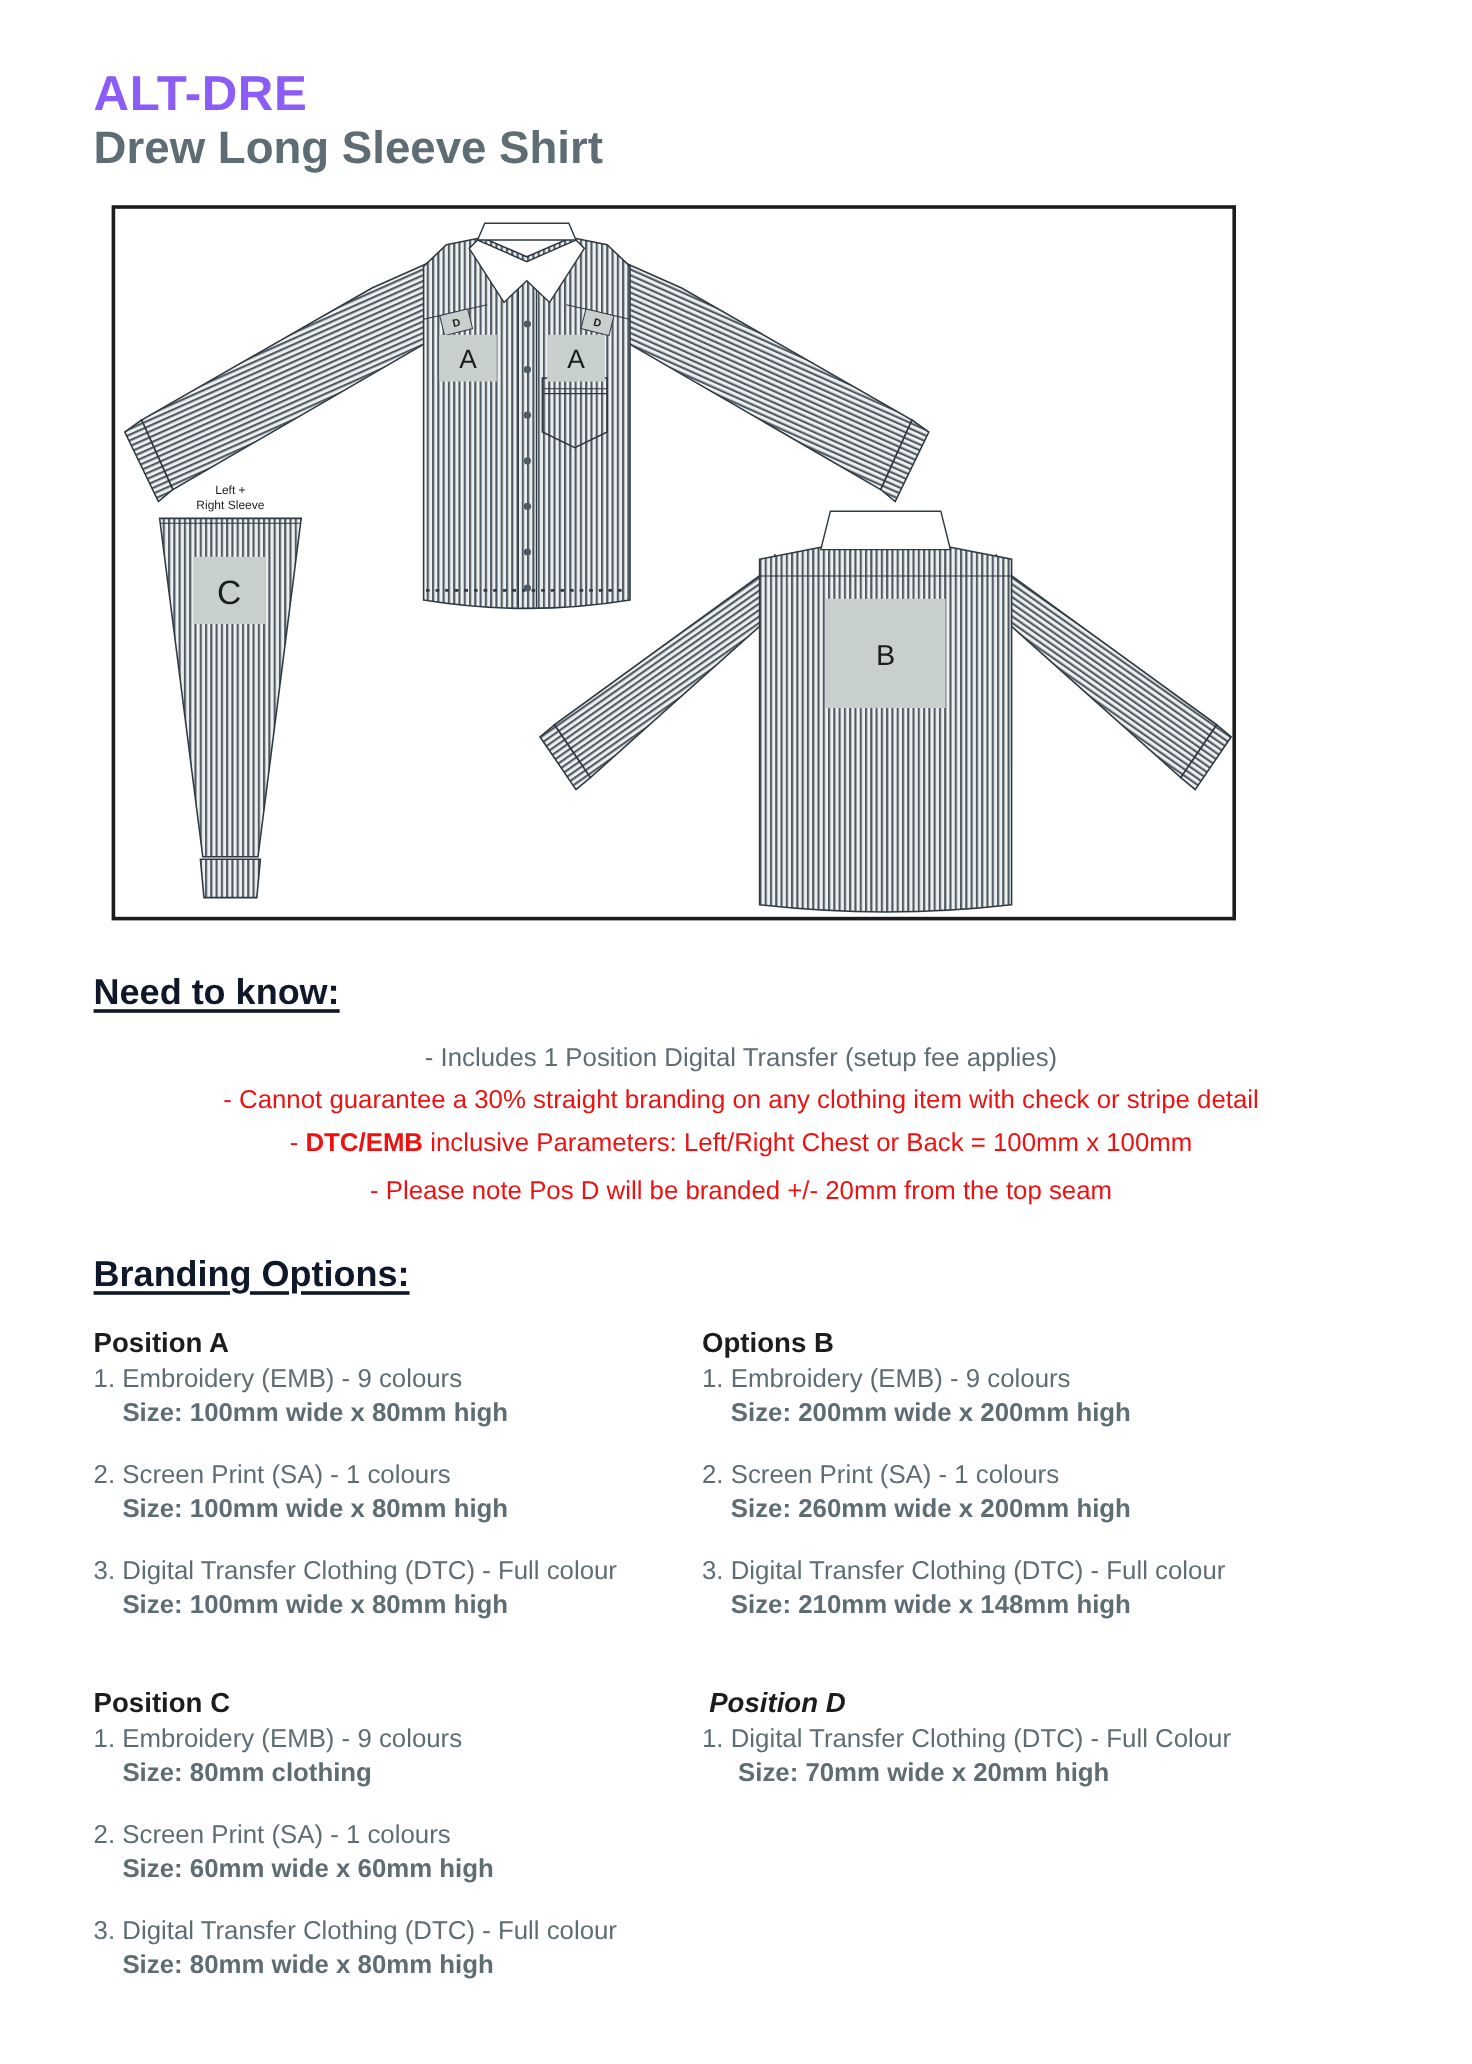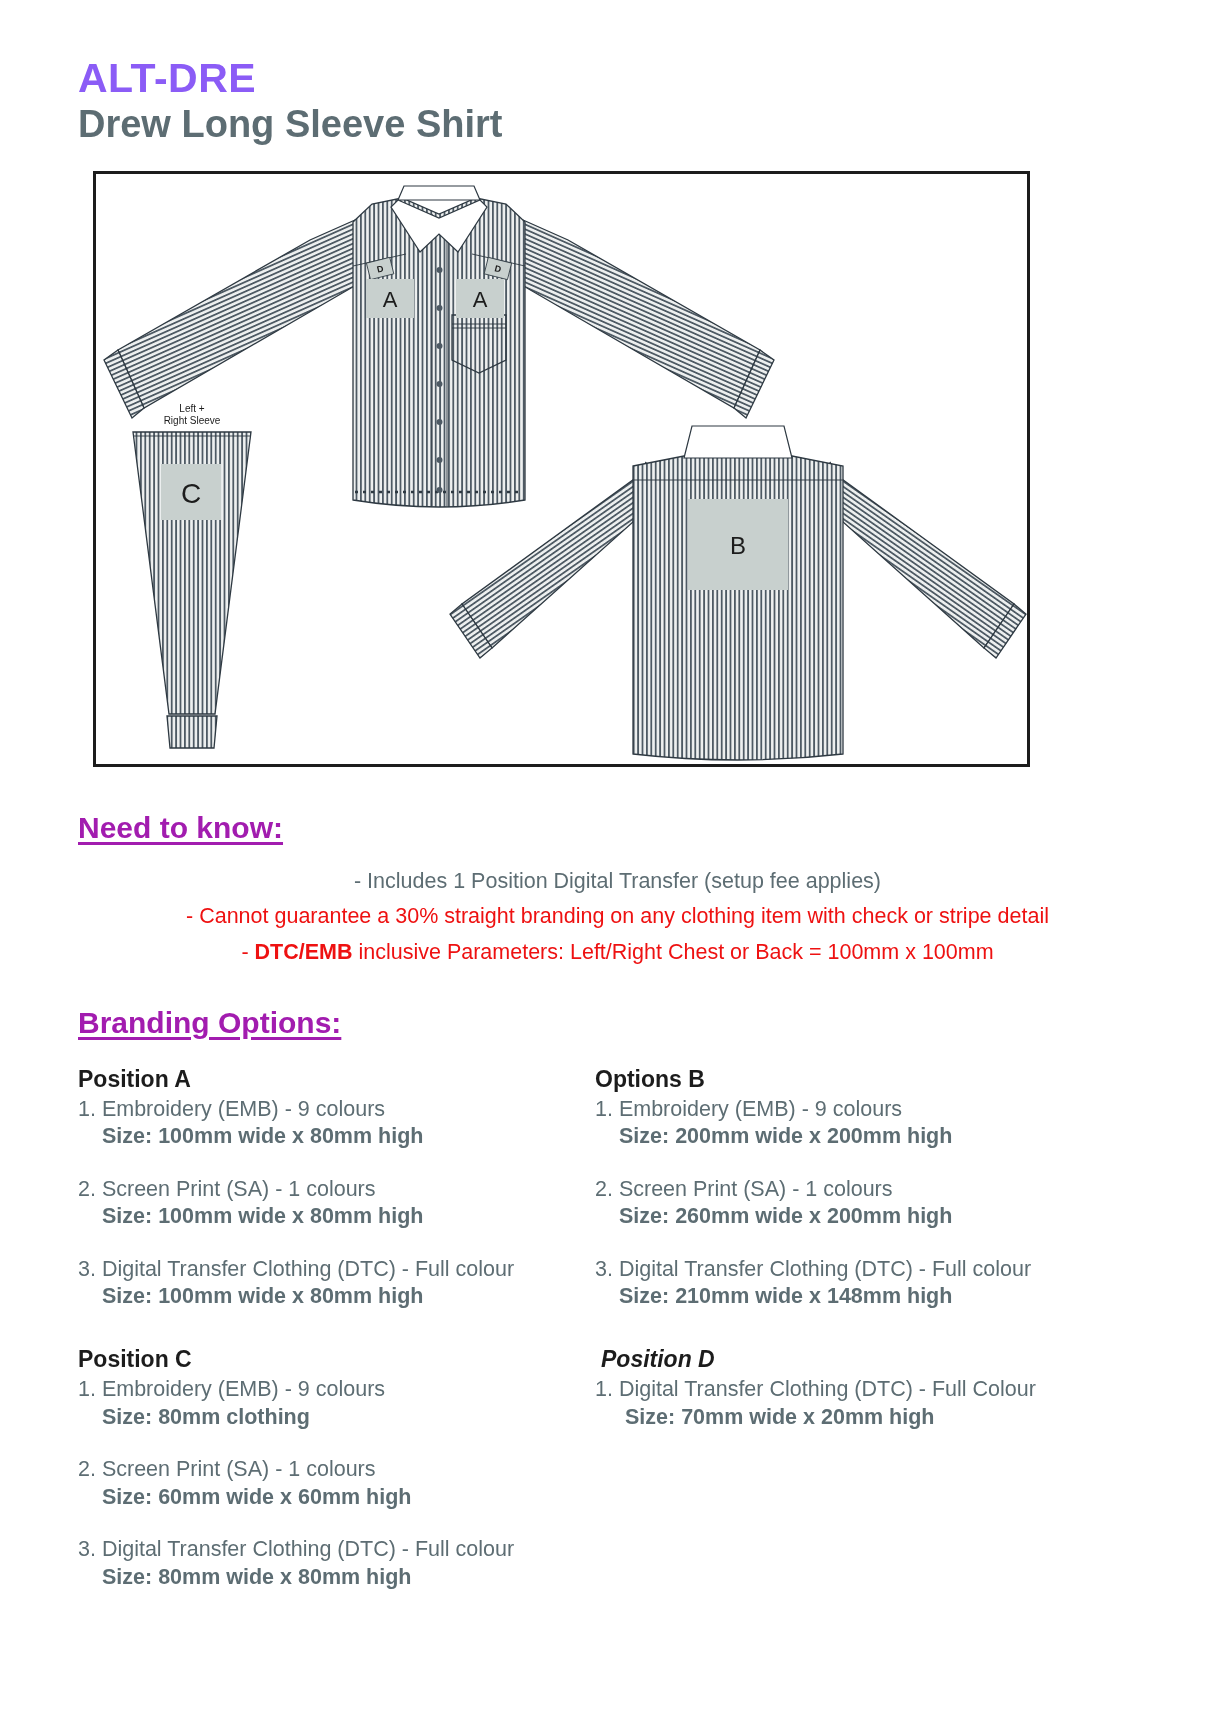--- a/index.html
+++ b/index.html
@@ -18,36 +18,36 @@
   .diagram-box{
     margin-top:24px;margin-left:15px;
     width:931px;height:590px;
     border:3px solid #1c1c1c;
     position:relative;background:#fff;
   }
   .diagram-box svg{display:block;width:100%;height:100%;}
 
   
   .section-heading{
-    font-size:30px;font-weight:bold;color:#a21caf;
+    font-size:30px;font-weight:bold;color:#0f172a;
     text-decoration:underline;text-decoration-thickness:2.5px;text-underline-offset:4px;
     margin-top:44px;margin-bottom:22px;
   }
   .ntk-list{font-size:21.5px;line-height:1.32;}
   .ntk-line{margin:0 0 7px 0;text-align:center;}
   .t-gray{color:#5d6d73;}
   .t-red{color:#ee1111;}
   .t-bold{font-weight:bold;}
   .ntk-line.last{margin-top:12px;}
 
   
   .branding-heading{margin-top:40px;margin-bottom:26px;}
   .branding-grid{
     display:grid;grid-template-columns:507px auto;
-    column-gap:0;row-gap:30px;gap:10px;
+    column-gap:0;row-gap:30px;
   }
   .pos-block{font-size:21.5px;}
   .pos-title{font-size:23px;font-weight:bold;color:#1c1c1c;margin-bottom:3px;}
   .pos-block.indent .pos-title{padding-left:6px;font-style:italic;}
   .pos-item{color:#5d6d73;margin-bottom:25px;}
   .pos-item .lbl{display:block;line-height:1.28;}
   .pos-item .size{display:block;line-height:1.28;padding-left:24px;font-weight:bold;}
   .pos-block.indent .pos-item .size{padding-left:30px;}
 </style>
 </head>
@@ -166,20 +166,21 @@
         </g>
       </g>
     </svg>
   </div>
 
   <div class="section-heading">Need to know:</div>
   <div class="ntk-list">
     <p class="ntk-line t-gray">- Includes 1 Position Digital Transfer (setup fee applies)</p>
     <p class="ntk-line t-red">- Cannot guarantee a 30% straight branding on any clothing item with check or stripe detail</p>
     <p class="ntk-line t-red"><span>- </span><span class="t-bold">DTC/EMB</span><span> inclusive Parameters: Left/Right Chest or Back = 100mm x 100mm</span></p>
+    <p class="ntk-line t-red last">- Please note Pos D will be branded +/- 20mm from the top seam</p>
   </div>
 
   <div class="section-heading branding-heading">Branding Options:</div>
 
   <div class="branding-grid">
 
     <div class="pos-block">
       <div class="pos-title">Position A</div>
       <div class="pos-item">
         <span class="lbl">1. Embroidery (EMB) - 9 colours</span>

